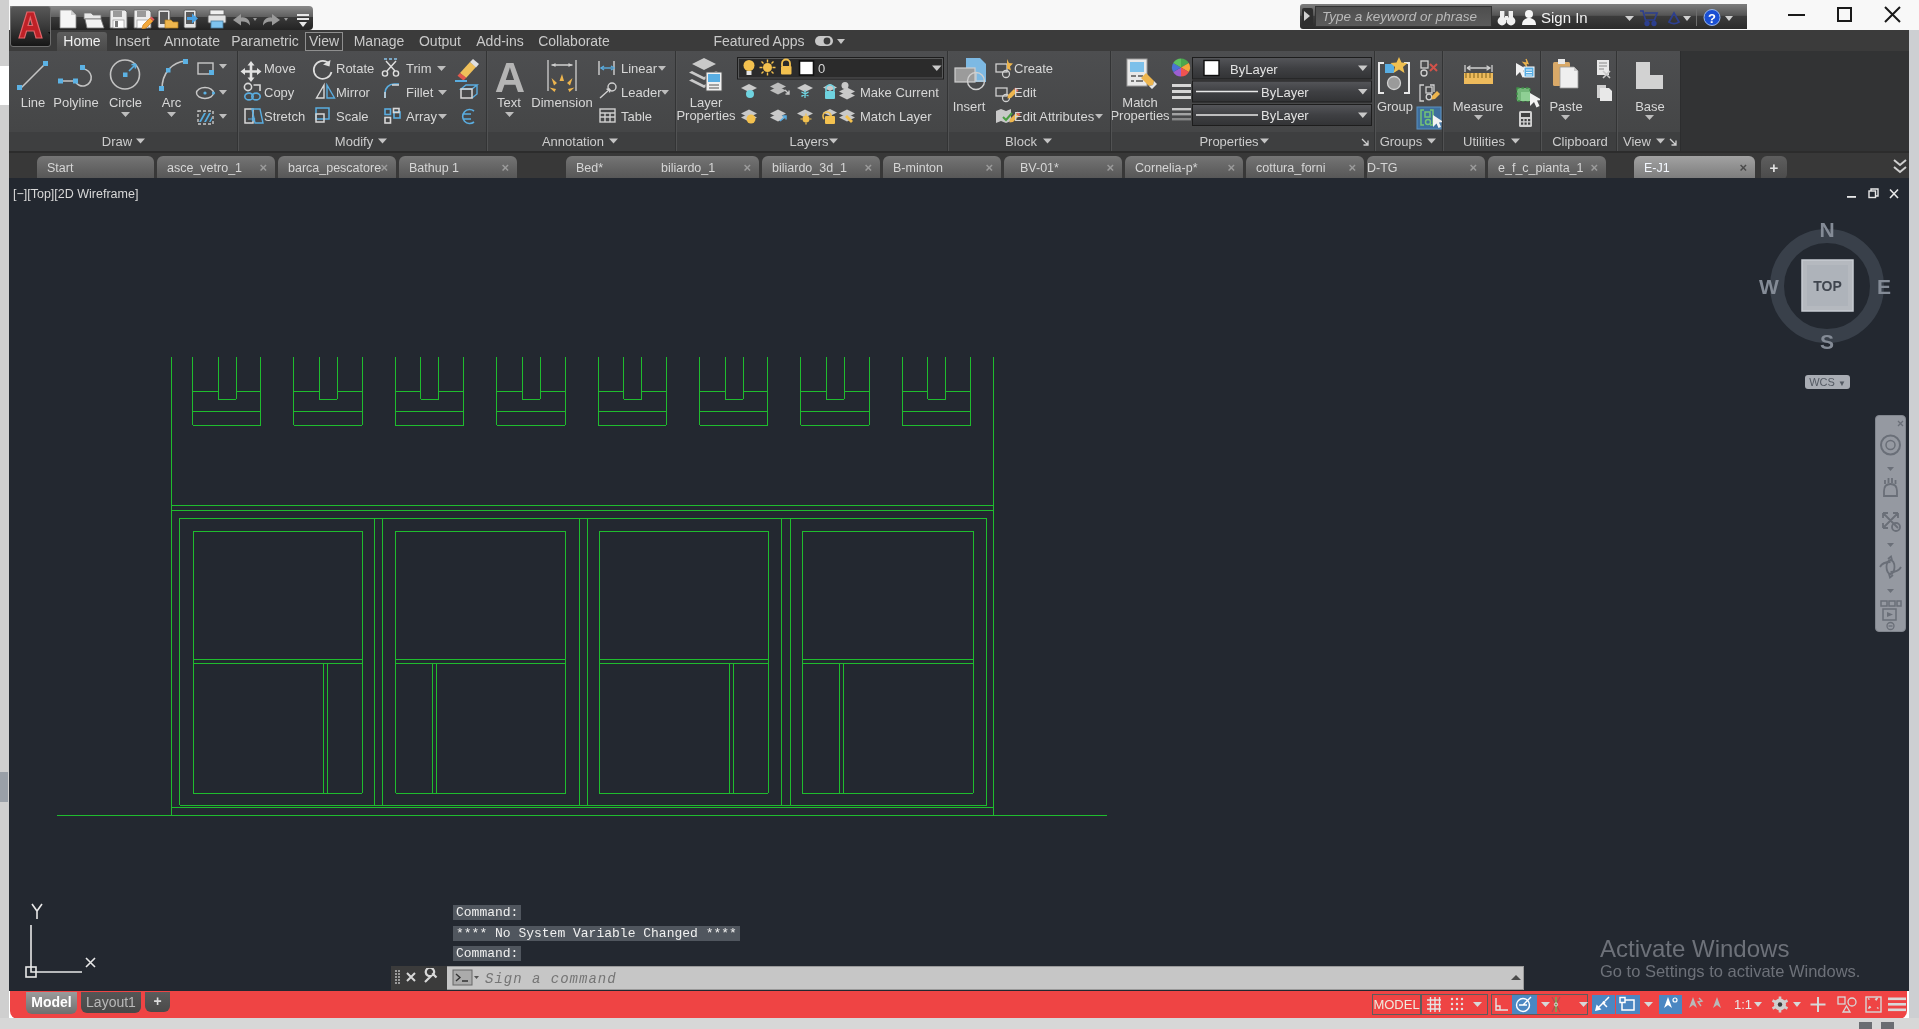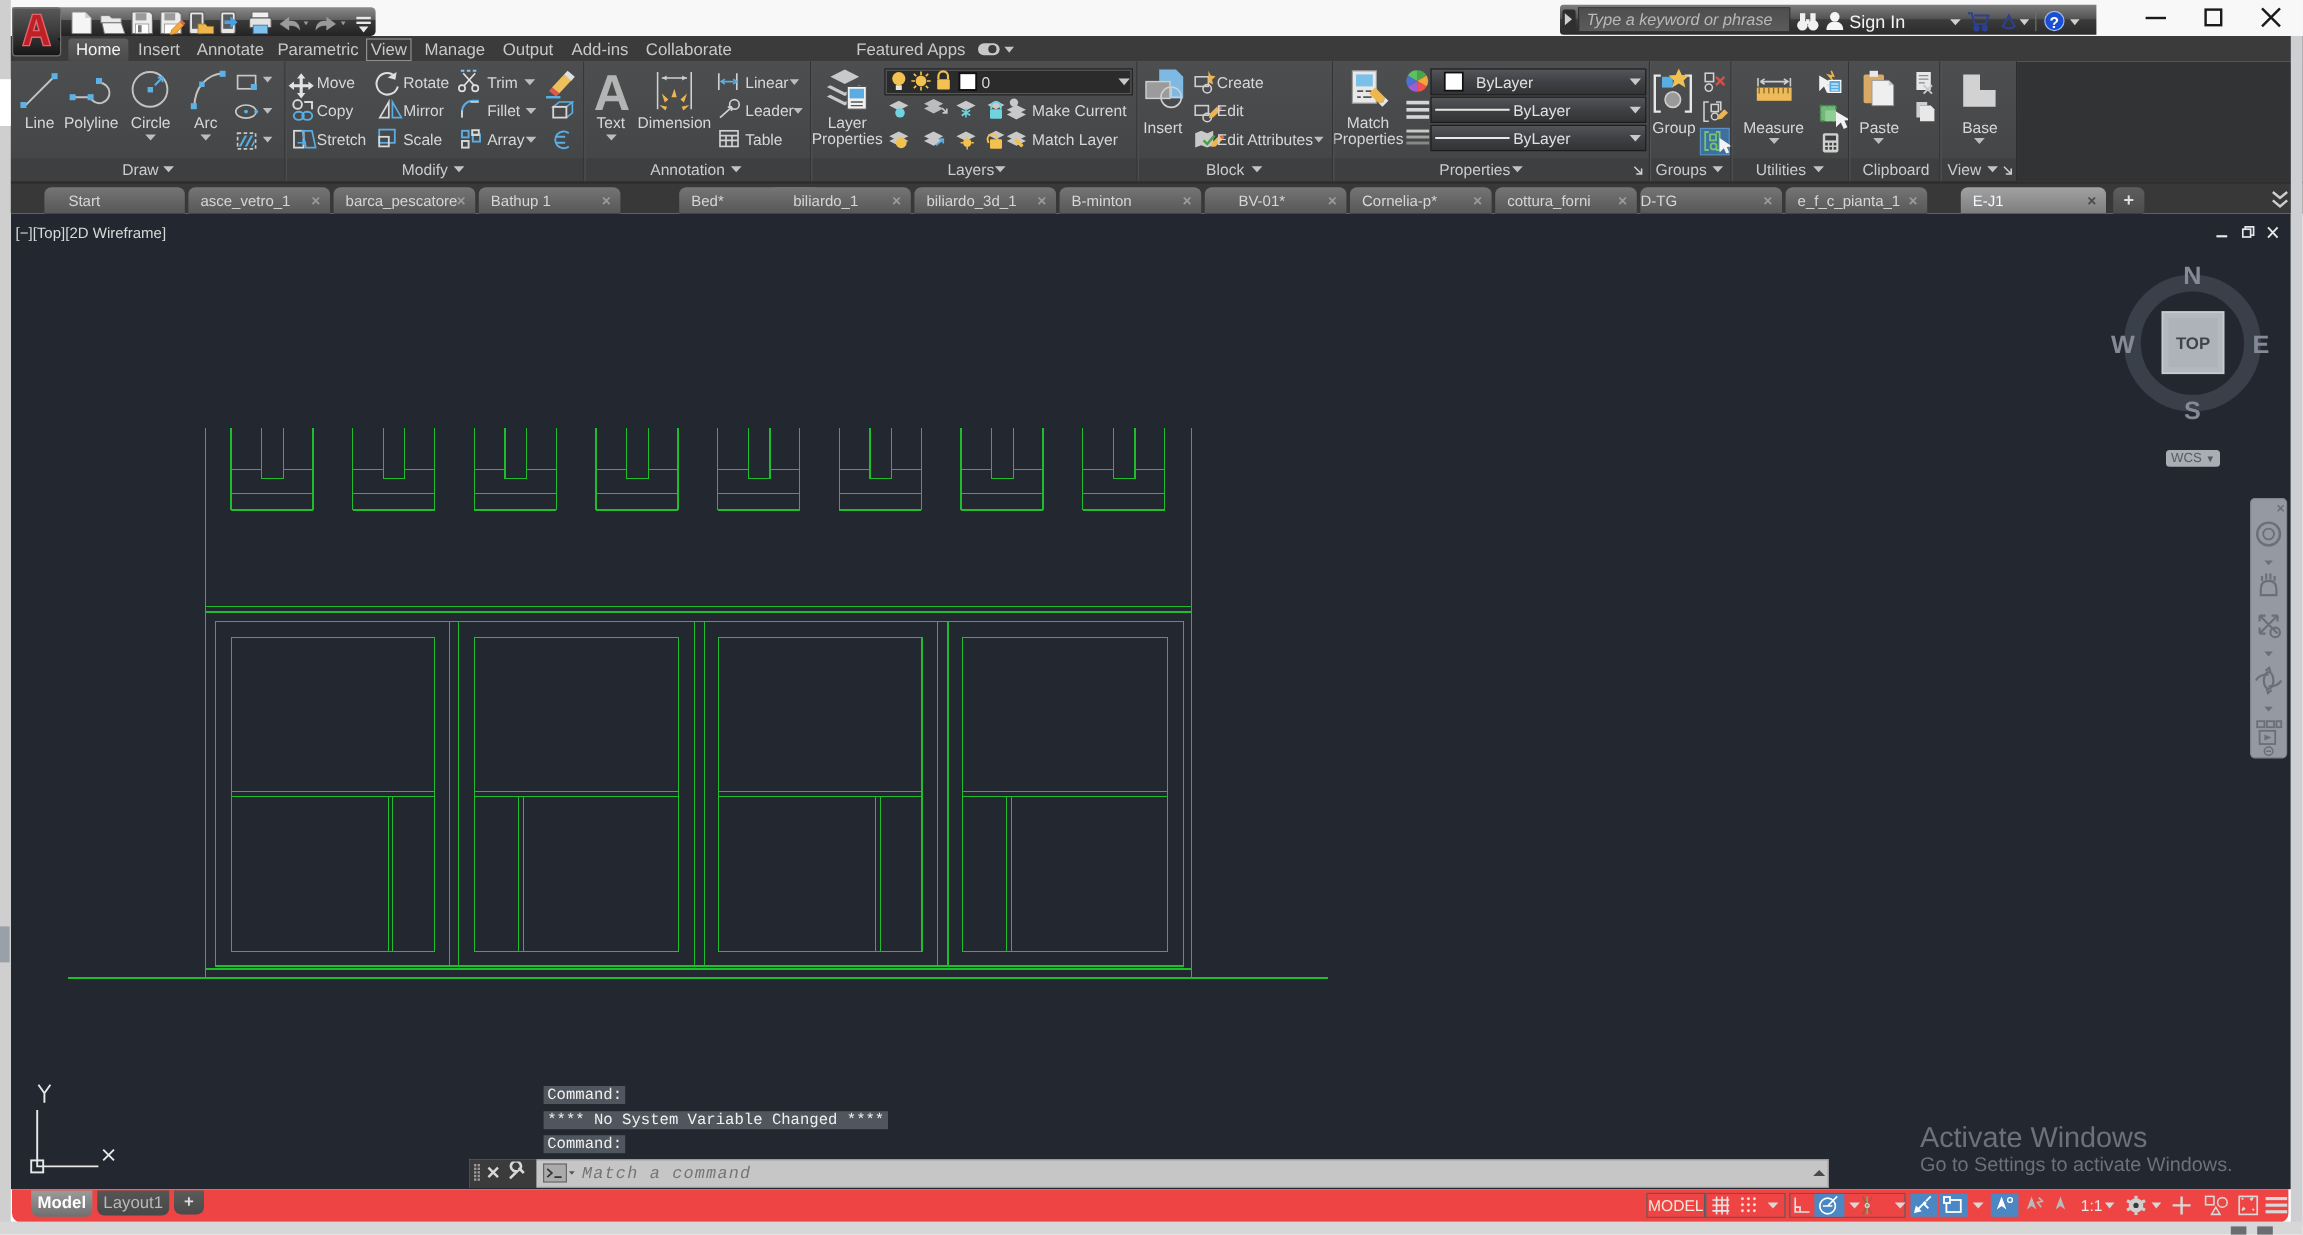--- a/index.html
+++ b/index.html
@@ -565,29 +565,29 @@
       <linearGradient id="combog" x1="0" y1="0" x2="0" y2="1">
         <stop offset="0" stop-color="#55565a"></stop>
               <stop offset="0.5" stop-color="#3f4043"></stop>
               <stop offset="1" stop-color="#323335"></stop>
       </linearGradient>
     </defs>
   </svg>
   </div>
     </div>
   <div class="abs" id="filetabs">
-    <div class="ftab" style="left:37px;width:117px;padding-left:20px;">Start</div>
+    <div class="ftab" style="left:37px;width:117px;padding-left:10px;">Start</div>
     <div class="ftab" style="left:157px;width:118px;padding-left:10px;">asce_vetro_1<span class="x">×</span></div>
     <div class="ftab" style="left:278px;width:118px;padding-left:10px;">barca_pescatore<span class="x">×</span></div>
     <div class="ftab" style="left:399px;width:118px;padding-left:10px;">Bathup 1<span class="x">×</span></div>
     <div class="ftab" style="left:520px;width:118px;padding-left:10px;margin-left:46px;">Bed*<span class="x">×</span></div>
     <div class="ftab" style="left:641px;width:118px;padding-left:20px;">biliardo_1<span class="x">×</span></div>
     <div class="ftab" style="left:762px;width:118px;padding-left:10px;">biliardo_3d_1<span class="x">×</span></div>
     <div class="ftab" style="left:883px;width:118px;padding-left:10px;">B-minton<span class="x">×</span></div>
-    <div class="ftab" style="left:1004px;width:118px;padding-left:28px;">BV-01*<span class="x">×</span></div>
+    <div class="ftab" style="left:1004px;width:118px;padding-left:16px;">BV-01*<span class="x">×</span></div>
     <div class="ftab" style="left:1125px;width:118px;padding-left:10px;">Cornelia-p*<span class="x">×</span></div>
     <div class="ftab" style="left:1246px;width:118px;padding-left:10px;">cottura_forni<span class="x">×</span></div>
     <div class="ftab" style="left:1367px;width:118px;">D-TG<span class="x">×</span></div>
     <div class="ftab" style="left:1488px;width:118px;padding-left:10px;">e_f_c_pianta_1<span class="x">×</span></div>
     <div class="ftab" style="left:1634px;width:121px;padding-left:10px;background:linear-gradient(#a2a2a2 0%, #8e8e8e 50%, #7a7a7a 100%);color:#f4f8ff;">E-J1<span class="x" style="color:#4a4a4a;">×</span></div>
     <div class="ftab" style="left:1761px;width:26px;background:linear-gradient(#5e5e5e,#4a4a4a);border-radius:6px 6px 6px 0;color:#e0e0e0;text-align:center;font-size:15px;font-weight:bold;">+</div>
     <svg class="abs" style="left:1893px;top:6px;" width="14" height="15" viewBox="0 0 14 15">
       <path d="M1 1 l6 5 l6 -5 M1 8 l6 5 l6 -5" stroke="#cfcfcf" stroke-width="2" fill="none"></path>
     </svg>
   </div>
@@ -685,21 +685,21 @@
         <rect x="5" y="14" width="2" height="2"></rect>
     </g>
     <path d="M14 5 l8 8 M22 5 l-8 8" stroke="#d8d8d8" stroke-width="2" fill="none"></path>
     <path d="M32 14 l6 -6 a4.2 4.2 0 1 1 3 -3 l-1 1 l3.5 3.5" stroke="#d8d8d8" stroke-width="2.2" fill="none"></path>
     <g>
       <rect x="60" y="2" width="19" height="15" fill="#ababab" stroke="#666" stroke-width="1"></rect>
       <path d="M63 6 l4 3.5 l-4 3.5 M69 13 h6" stroke="#333" stroke-width="1.4" fill="none"></path>
       <path d="M81 8 l5 0 l-2.5 3 z" fill="#555"></path>
     </g>
   </svg>
-  <div class="abs mono" style="left:485px;top:971px;font-size:14px;font-style:italic;color:#757575;letter-spacing:1px;">Match a command</div>
+  <div class="abs mono" style="left:485px;top:971px;font-size:14px;font-style:italic;color:#757575;letter-spacing:1px;">Sign a command</div>
   <svg class="abs" style="left:1508px;top:970px;" width="16" height="16" viewBox="0 0 16 16">
       <path d="M3 10 l5 -5 l5 5 z" fill="#4a4a4a"></path>
     </svg>
 
   <div class="abs" style="left:1600px;top:935px;font-size:24px;color:#6d7179;white-space:nowrap;">Activate Windows</div>
   <div class="abs" style="left:1600px;top:962px;font-size:16.5px;color:#6d7179;white-space:nowrap;">Go to Settings to activate Windows.</div>
 
   <div class="abs" id="leftstrip">
       <div class="abs" style="left:0;top:66px;width:9px;height:39px;background:#ffffff;"></div>
       <div class="abs" style="left:0;top:772px;width:8px;height:30px;background:#9aa0a8;"></div>

